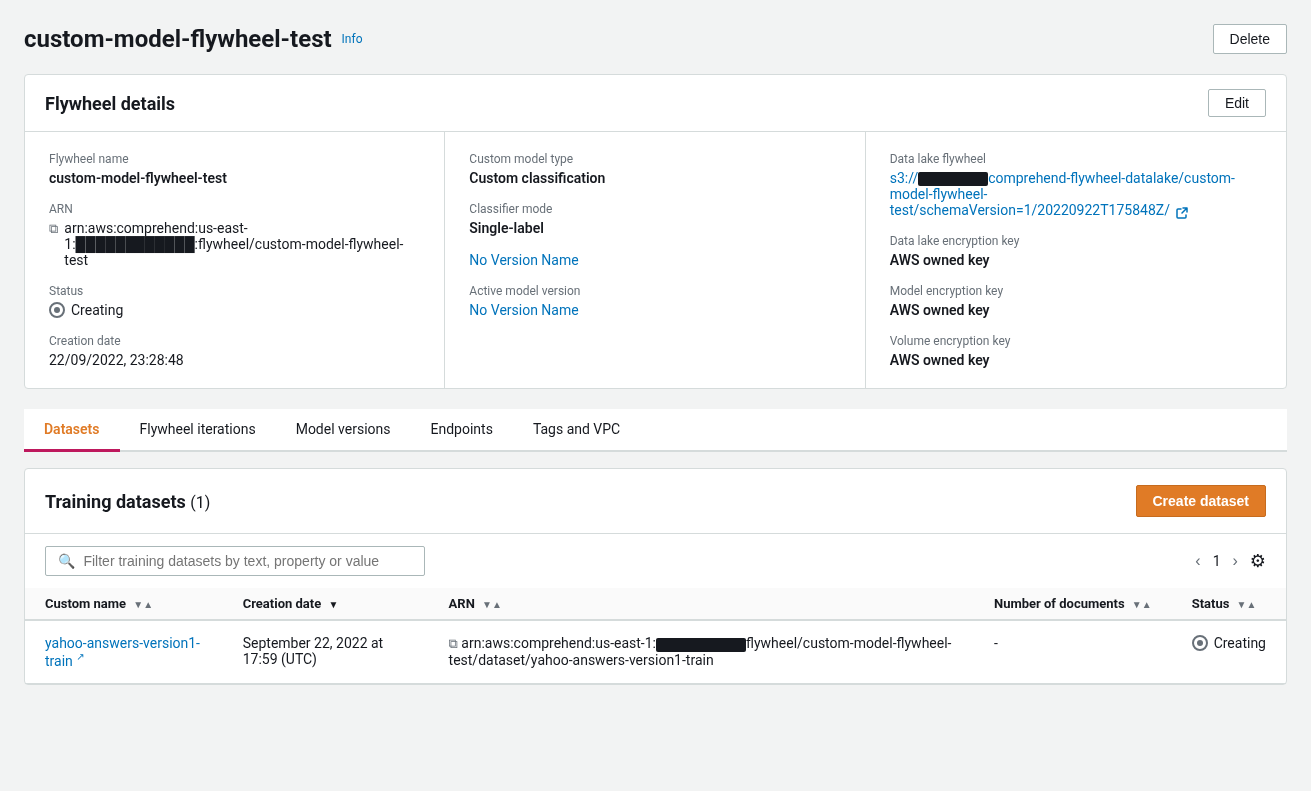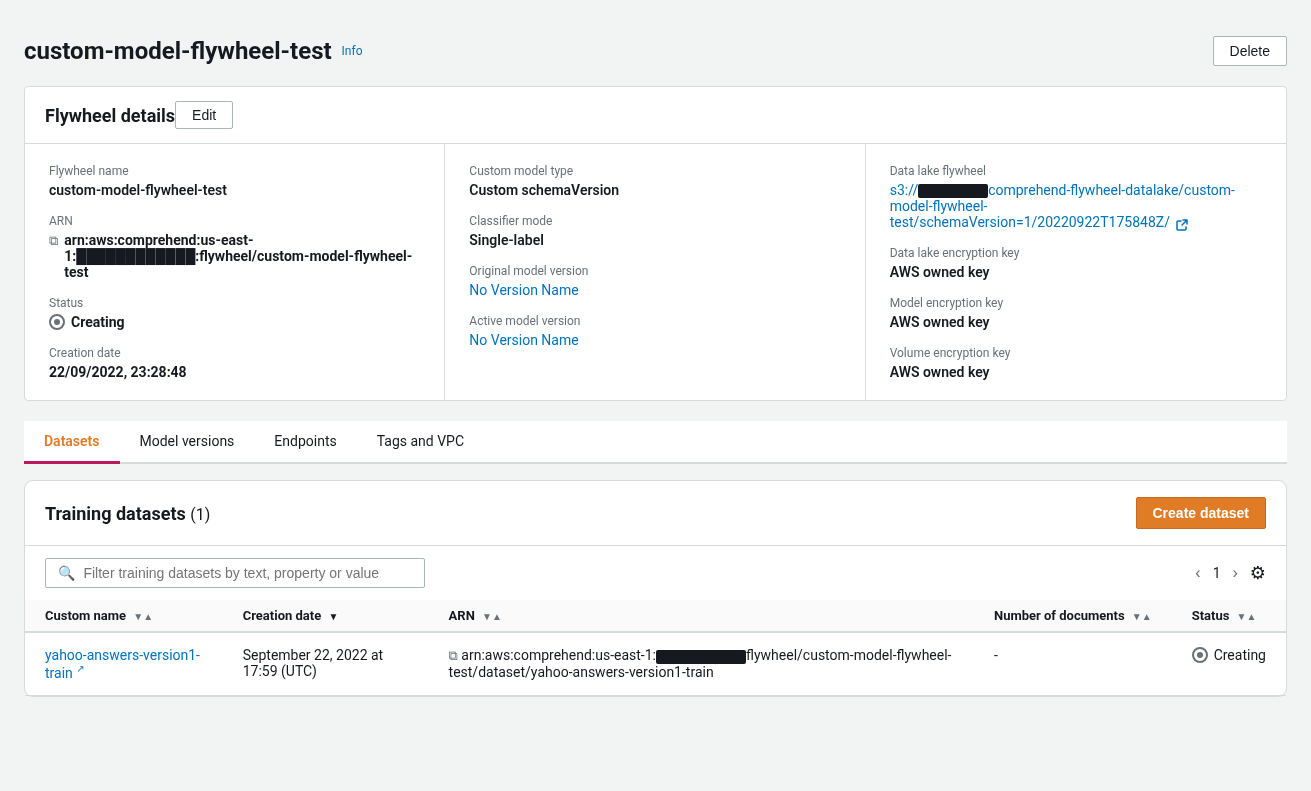--- a/index.html
+++ b/index.html
@@ -3,21 +3,21 @@
   <meta charset="utf-8">
   <style>
     * { box-sizing: border-box; margin: 0; padding: 0; }
     body {
       font-family: -apple-system, BlinkMacSystemFont, "Segoe UI", Roboto, Arial, sans-serif;
       font-size: 14px;
       background: #f2f3f3;
       color: #16191f;
     }
     .page-wrapper {
-      padding: 36px 24px;
+      padding: 24px 24px;
       max-width: 1311px;
     }
     .page-header {
       display: flex;
       align-items: center;
       justify-content: space-between;
       margin-bottom: 20px;
     }
     .page-title-row {
       display: flex;
@@ -47,22 +47,24 @@
     
     .card {
       background: #fff;
       border: 1px solid #d5dbdb;
       border-radius: 4px;
       margin-bottom: 20px;
     }
     .card-header {
       display: flex;
       align-items: center;
+      justify-content: space-between;
       padding: 14px 20px;
       border-bottom: 1px solid #d5dbdb;
+      gap: 40px;
     }
     .card-title {
       font-size: 18px;
       font-weight: 700;
     }
     .btn-edit {
       background: #fff;
       border: 1px solid #aab7b8;
       border-radius: 2px;
       padding: 5px 16px;
@@ -83,21 +85,21 @@
 
     .field-label {
       font-size: 12px;
       color: #687078;
       margin-bottom: 4px;
     }
     .field-value {
       font-size: 14px;
       color: #16191f;
       margin-bottom: 16px;
-      font-weight: 700;
+      font-weight: 400;
     }
     .field-value.bold { font-weight: 600; }
     .field-value:last-child { margin-bottom: 0; }
     .field-group { margin-bottom: 16px; }
     .field-group:last-child { margin-bottom: 0; }
 
     .arn-row {
       display: flex;
       align-items: flex-start;
       gap: 6px;
@@ -162,21 +164,21 @@
     .tab-item.active {
       color: #e07b26;
       border-bottom: 3px solid #be185d;
       font-weight: 600;
     }
 
     
     .datasets-card {
       background: #fff;
       border: 1px solid #d5dbdb;
-      border-radius: 9px;
+      border-radius: 4px;
       margin-top: 16px;
     }
     .datasets-header {
       display: flex;
       align-items: center;
       justify-content: space-between;
       padding: 16px 20px;
       border-bottom: 1px solid #d5dbdb;
     }
     .datasets-title {
@@ -332,28 +334,27 @@
         </div>
         <div class="field-group" style="margin-top:16px">
           <div class="field-label">Creation date</div>
           <div class="field-value">22/09/2022, 23:28:48</div>
         </div>
       </div>
 
       <div class="card-col">
         <div class="field-group">
           <div class="field-label">Custom model type</div>
-          <div class="field-value bold">Custom schemaVersion</div>
+          <div class="field-value bold">Custom classification</div>
         </div>
         <div class="field-group">
           <div class="field-label">Classifier mode</div>
           <div class="field-value bold">Single-label</div>
         </div>
         <div class="field-group">
-          <div class="field-label">Original model version</div>
           <a href="#" class="link-blue">No Version Name</a>
         </div>
         <div class="field-group" style="margin-top:4px">
           <div class="field-label">Active model version</div>
           <a href="#" class="link-blue">No Version Name</a>
         </div>
       </div>
 
       <div class="card-col">
         <div class="field-group">
@@ -380,20 +381,21 @@
         <div class="field-group">
           <div class="field-label">Volume encryption key</div>
           <div class="field-value bold">AWS owned key</div>
         </div>
       </div>
     </div>
   </div>
 
   <div class="tabs-bar">
     <div class="tab-item active">Datasets</div>
+    <div class="tab-item">Flywheel iterations</div>
     <div class="tab-item">Model versions</div>
     <div class="tab-item">Endpoints</div>
     <div class="tab-item">Tags and VPC</div>
   </div>
 
   <div class="datasets-card">
     <div class="datasets-header">
       <div>
         <span class="datasets-title">
           <span>Training datasets</span>

